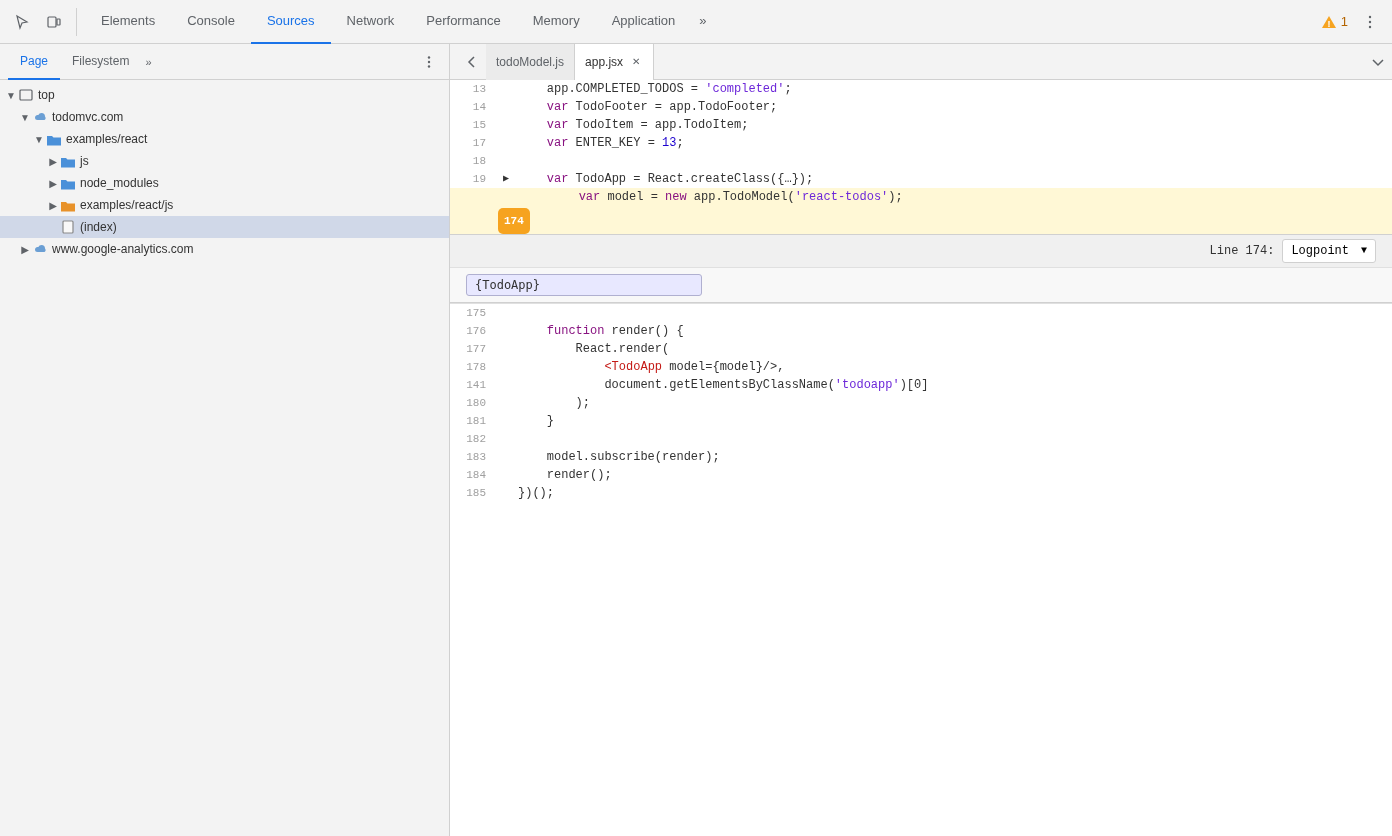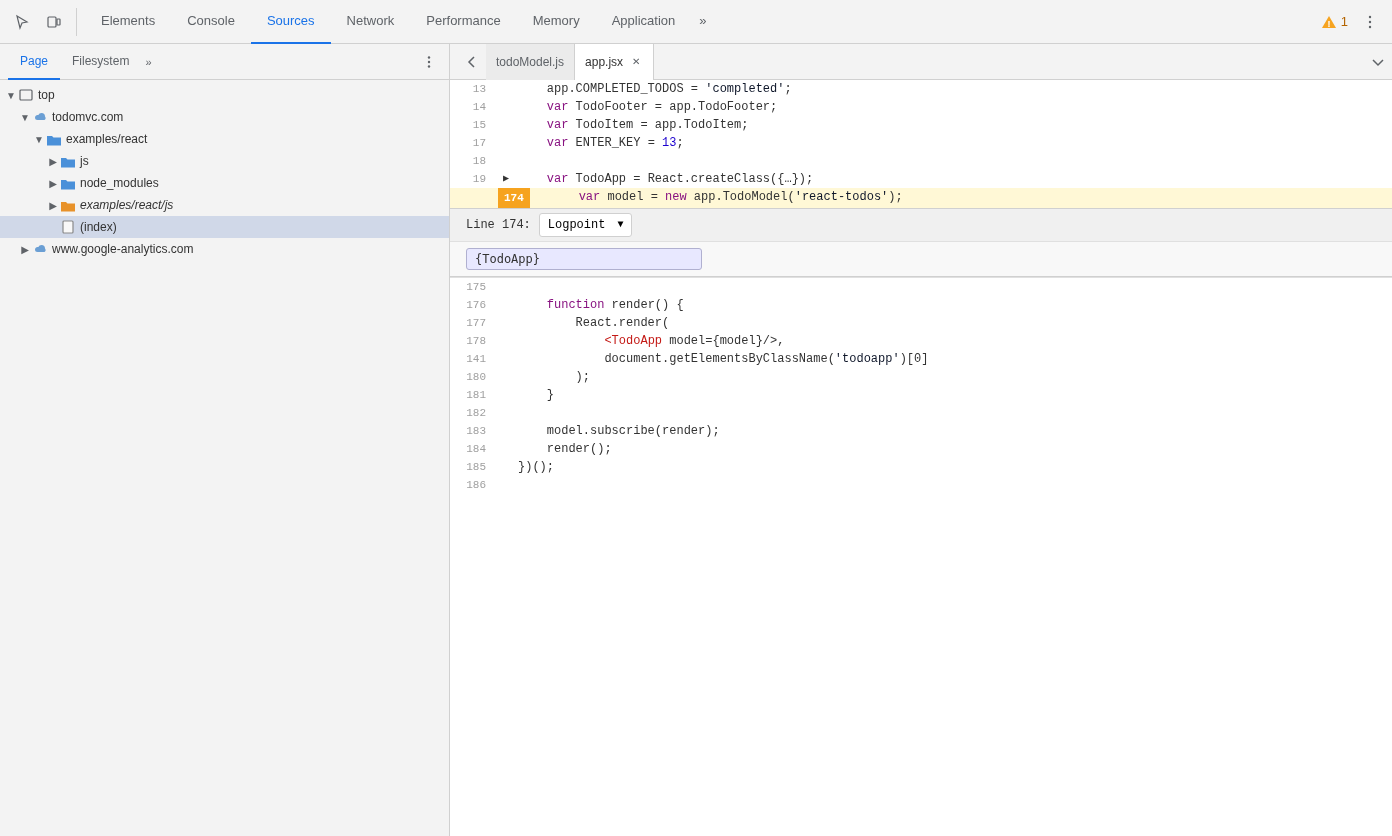--- a/index.html
+++ b/index.html
@@ -231,42 +231,44 @@
     }
     .line-content {
       flex: 1;
       padding-left: 4px;
       white-space: pre;
       line-height: 18px;
     }
     .breakpoint-badge {
       background: #f6a31f;
       color: #fff;
-      border-radius: 0;
+      border-radius: 5px;
       padding: 0 6px;
       font-size: 11px;
       font-weight: bold;
-      height: 20px;
+      height: 26px;
       display: flex; align-items: center;
       cursor: pointer;
+      margin-top: 20px;
     }
 
     
     .logpoint-overlay {
       border-top: 1px solid #d0d0d0;
       border-bottom: 1px solid #d0d0d0;
       background: #f8f8f8;
     }
     .logpoint-header {
       display: flex;
       align-items: center;
       padding: 4px 16px;
       gap: 8px;
       border-bottom: 1px solid #e0e0e0;
       background: #f0f0f0;
+      justify-content: flex-end;
     }
     .logpoint-label {
       font-size: 12px;
       color: #333;
     }
     .logpoint-dropdown {
       display: flex; align-items: center;
       background: #fff;
       border: 1px solid #d0d0d0;
       border-radius: 3px;
@@ -284,21 +286,21 @@
       border-radius: 3px;
       padding: 3px 8px;
       font-family: 'Consolas', 'Monaco', monospace;
       font-size: 12px;
       color: #333;
       width: 236px;
     }
 
     
     .kw { color: #881280; }     
-    .str { color: #0f172a; }     
+    .str { color: #6d28d9; }     
     .num { color: #1c00cf; }     
     .tag { color: #c41a16; }     
     .plain { color: #333; }
 
     
     ::-webkit-scrollbar { width: 8px; height: 8px; }
     ::-webkit-scrollbar-track { background: #f0f0f0; }
     ::-webkit-scrollbar-thumb { background: #c0c0c0; border-radius: 4px; }
   </style>
 </head>
@@ -424,21 +426,21 @@
       </div>
 
       <div class="tree-item">
         <span class="indent" style="display:inline-block;width:42px;"></span>
         <span class="tree-arrow">▶</span>
         <span class="tree-icon">
           <svg width="16" height="13" viewBox="0 0 16 13">
               <path d="M1 3h5l1.5 1.5H15v8H1z" fill="#e8922a"></path>
             </svg>
         </span>
-        <span style="font-style:italic;text-align:right;">examples/react/js</span>
+        <span style="text-align:right;">examples/react/js</span>
       </div>
 
       <div class="tree-item selected">
         <span class="indent" style="display:inline-block;width:42px;"></span>
         <span class="tree-arrow" style="visibility:hidden;"></span>
         <span class="tree-icon file-icon">
           <svg width="12" height="14" viewBox="0 0 12 14">
               <rect x="1" y="1" width="10" height="12" rx="1" stroke="#8a8a8a" stroke-width="1.2" fill="#f8f8f8"></rect>
             </svg>
         </span>
@@ -575,21 +577,16 @@
         <div class="code-line">
           <span class="line-number">184</span>
           <span class="line-arrow"></span>
           <span class="line-content"><span class="plain">    render();</span></span>
         </div>
         <div class="code-line">
           <span class="line-number">185</span>
           <span class="line-arrow"></span>
           <span class="line-content"><span class="plain">})()</span><span class="plain">;</span></span>
         </div>
-        <div class="code-line">
-          <span class="line-number">186</span>
-          <span class="line-arrow"></span>
-          <span class="line-content"></span>
-        </div>
       </div>
   </div>
 
 </div>
 
 </body></html>

